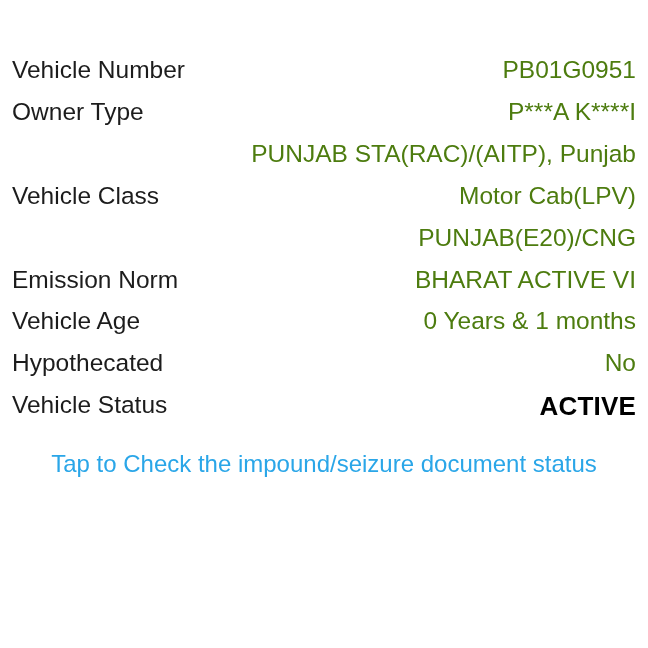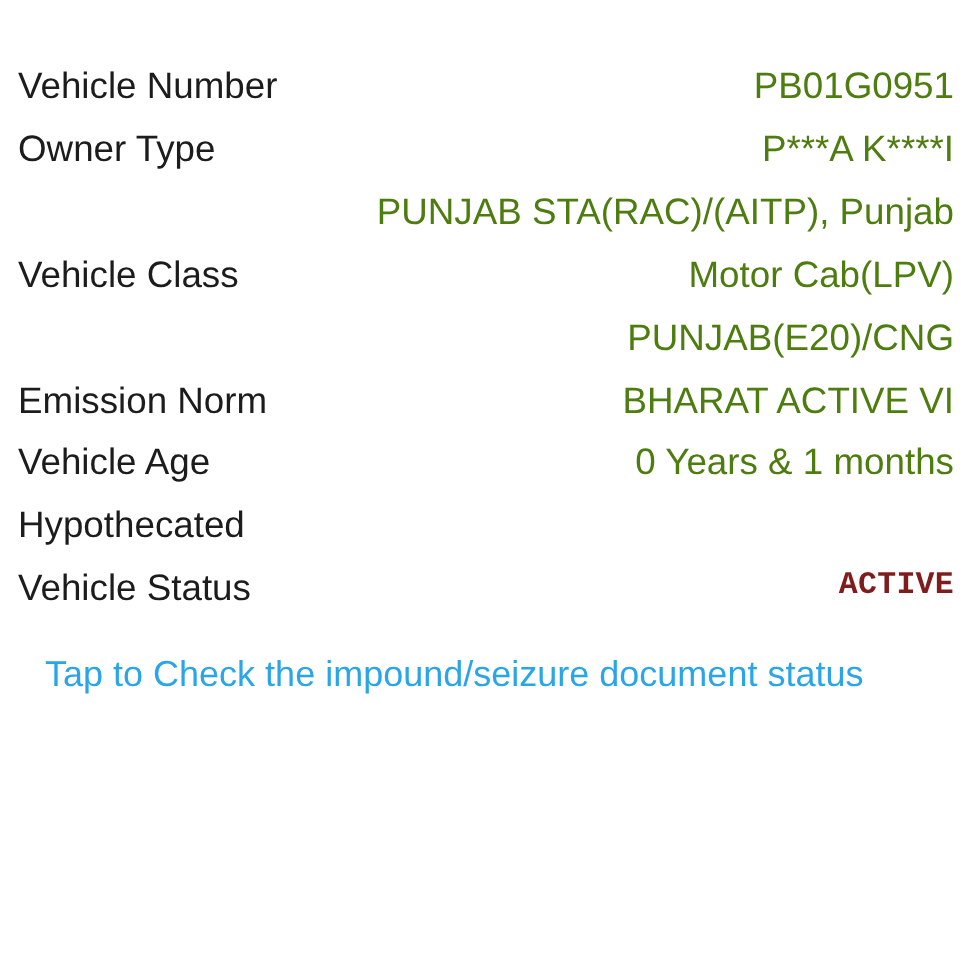--- a/index.html
+++ b/index.html
@@ -13,21 +13,21 @@
     font-family: "Liberation Sans", sans-serif;
     color: #1a1a1a;
     overflow: hidden;
   }
   .screen {
     width: 648px;
     height: 648px;
     position: relative;
     background: #ffffff;
     box-sizing: border-box;
-    padding: 0 12px;
+    padding: 12px 12px;
   }
   .details-list {
     padding-top: 44px;
   }
   .detail-row {
     display: flex;
     align-items: flex-start;
     justify-content: space-between;
     padding: 0 0 13px 0;
   }
@@ -42,29 +42,28 @@
   }
   .detail-value {
     font-size: 24.5px;
     line-height: 1.18;
     color: #4d7c0f;
     font-weight: 400;
     text-align: right;
     flex: 1 1 auto;
   }
   .detail-value.status-active {
-    color: #7f1d1d;
+    color: #000000;
     font-weight: 700;
-    font-size: 21px;
+    font-size: 26px;
     letter-spacing: 0.2px;
-    font-family: Liberation Mono, monospace;
   }
   .impound-link {
     margin-top: 13px;
-    text-align: left;
+    text-align: center;
     color: #2aa6e8;
     font-size: 24px;
     line-height: 1.3;
     font-weight: 400;
     padding: 0 18px;
     cursor: pointer;
   }
 </style>
 </head>
 <body>
@@ -101,20 +100,21 @@
       <div class="detail-value">BHARAT ACTIVE VI</div>
     </div>
 
     <div class="detail-row">
       <div class="detail-label">Vehicle Age</div>
       <div class="detail-value">0 Years  &amp; 1 months</div>
     </div>
 
     <div class="detail-row">
       <div class="detail-label">Hypothecated</div>
+      <div class="detail-value">No</div>
     </div>
 
     <div class="detail-row">
       <div class="detail-label">Vehicle Status</div>
       <div class="detail-value status-active">ACTIVE</div>
     </div>
 
   </div>
 
   <div class="impound-link">Tap to Check the impound/seizure document status</div>

